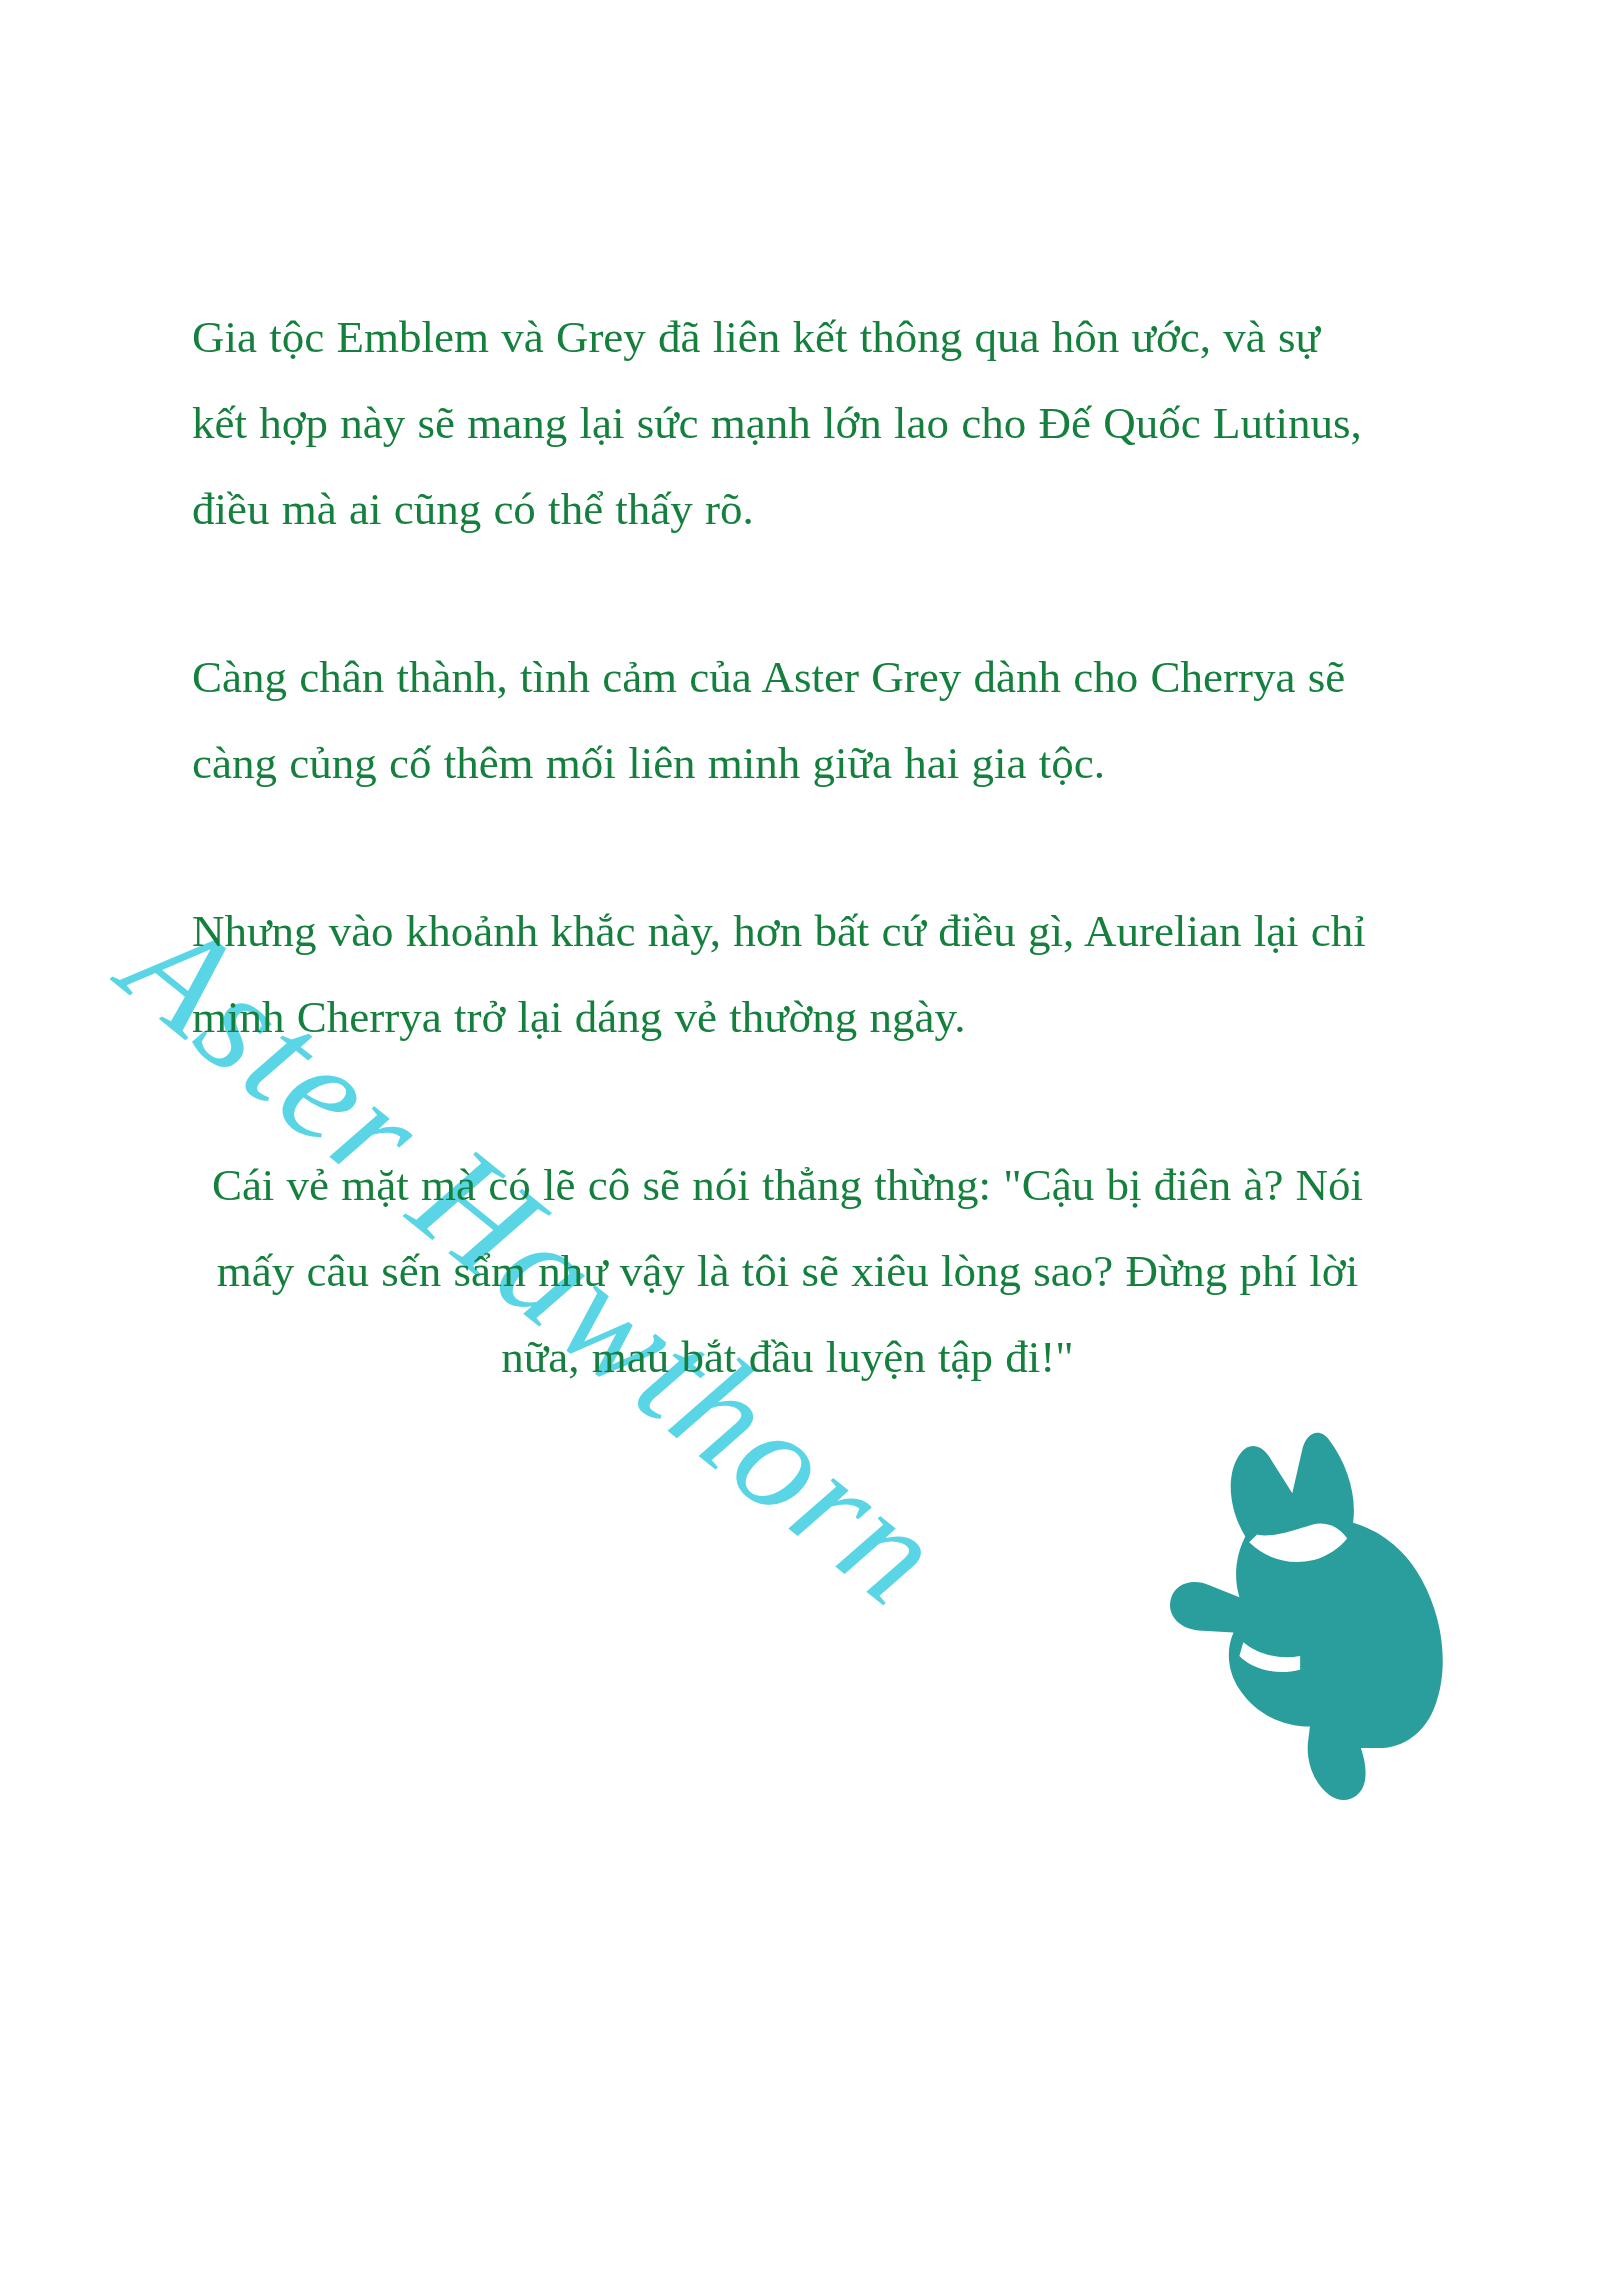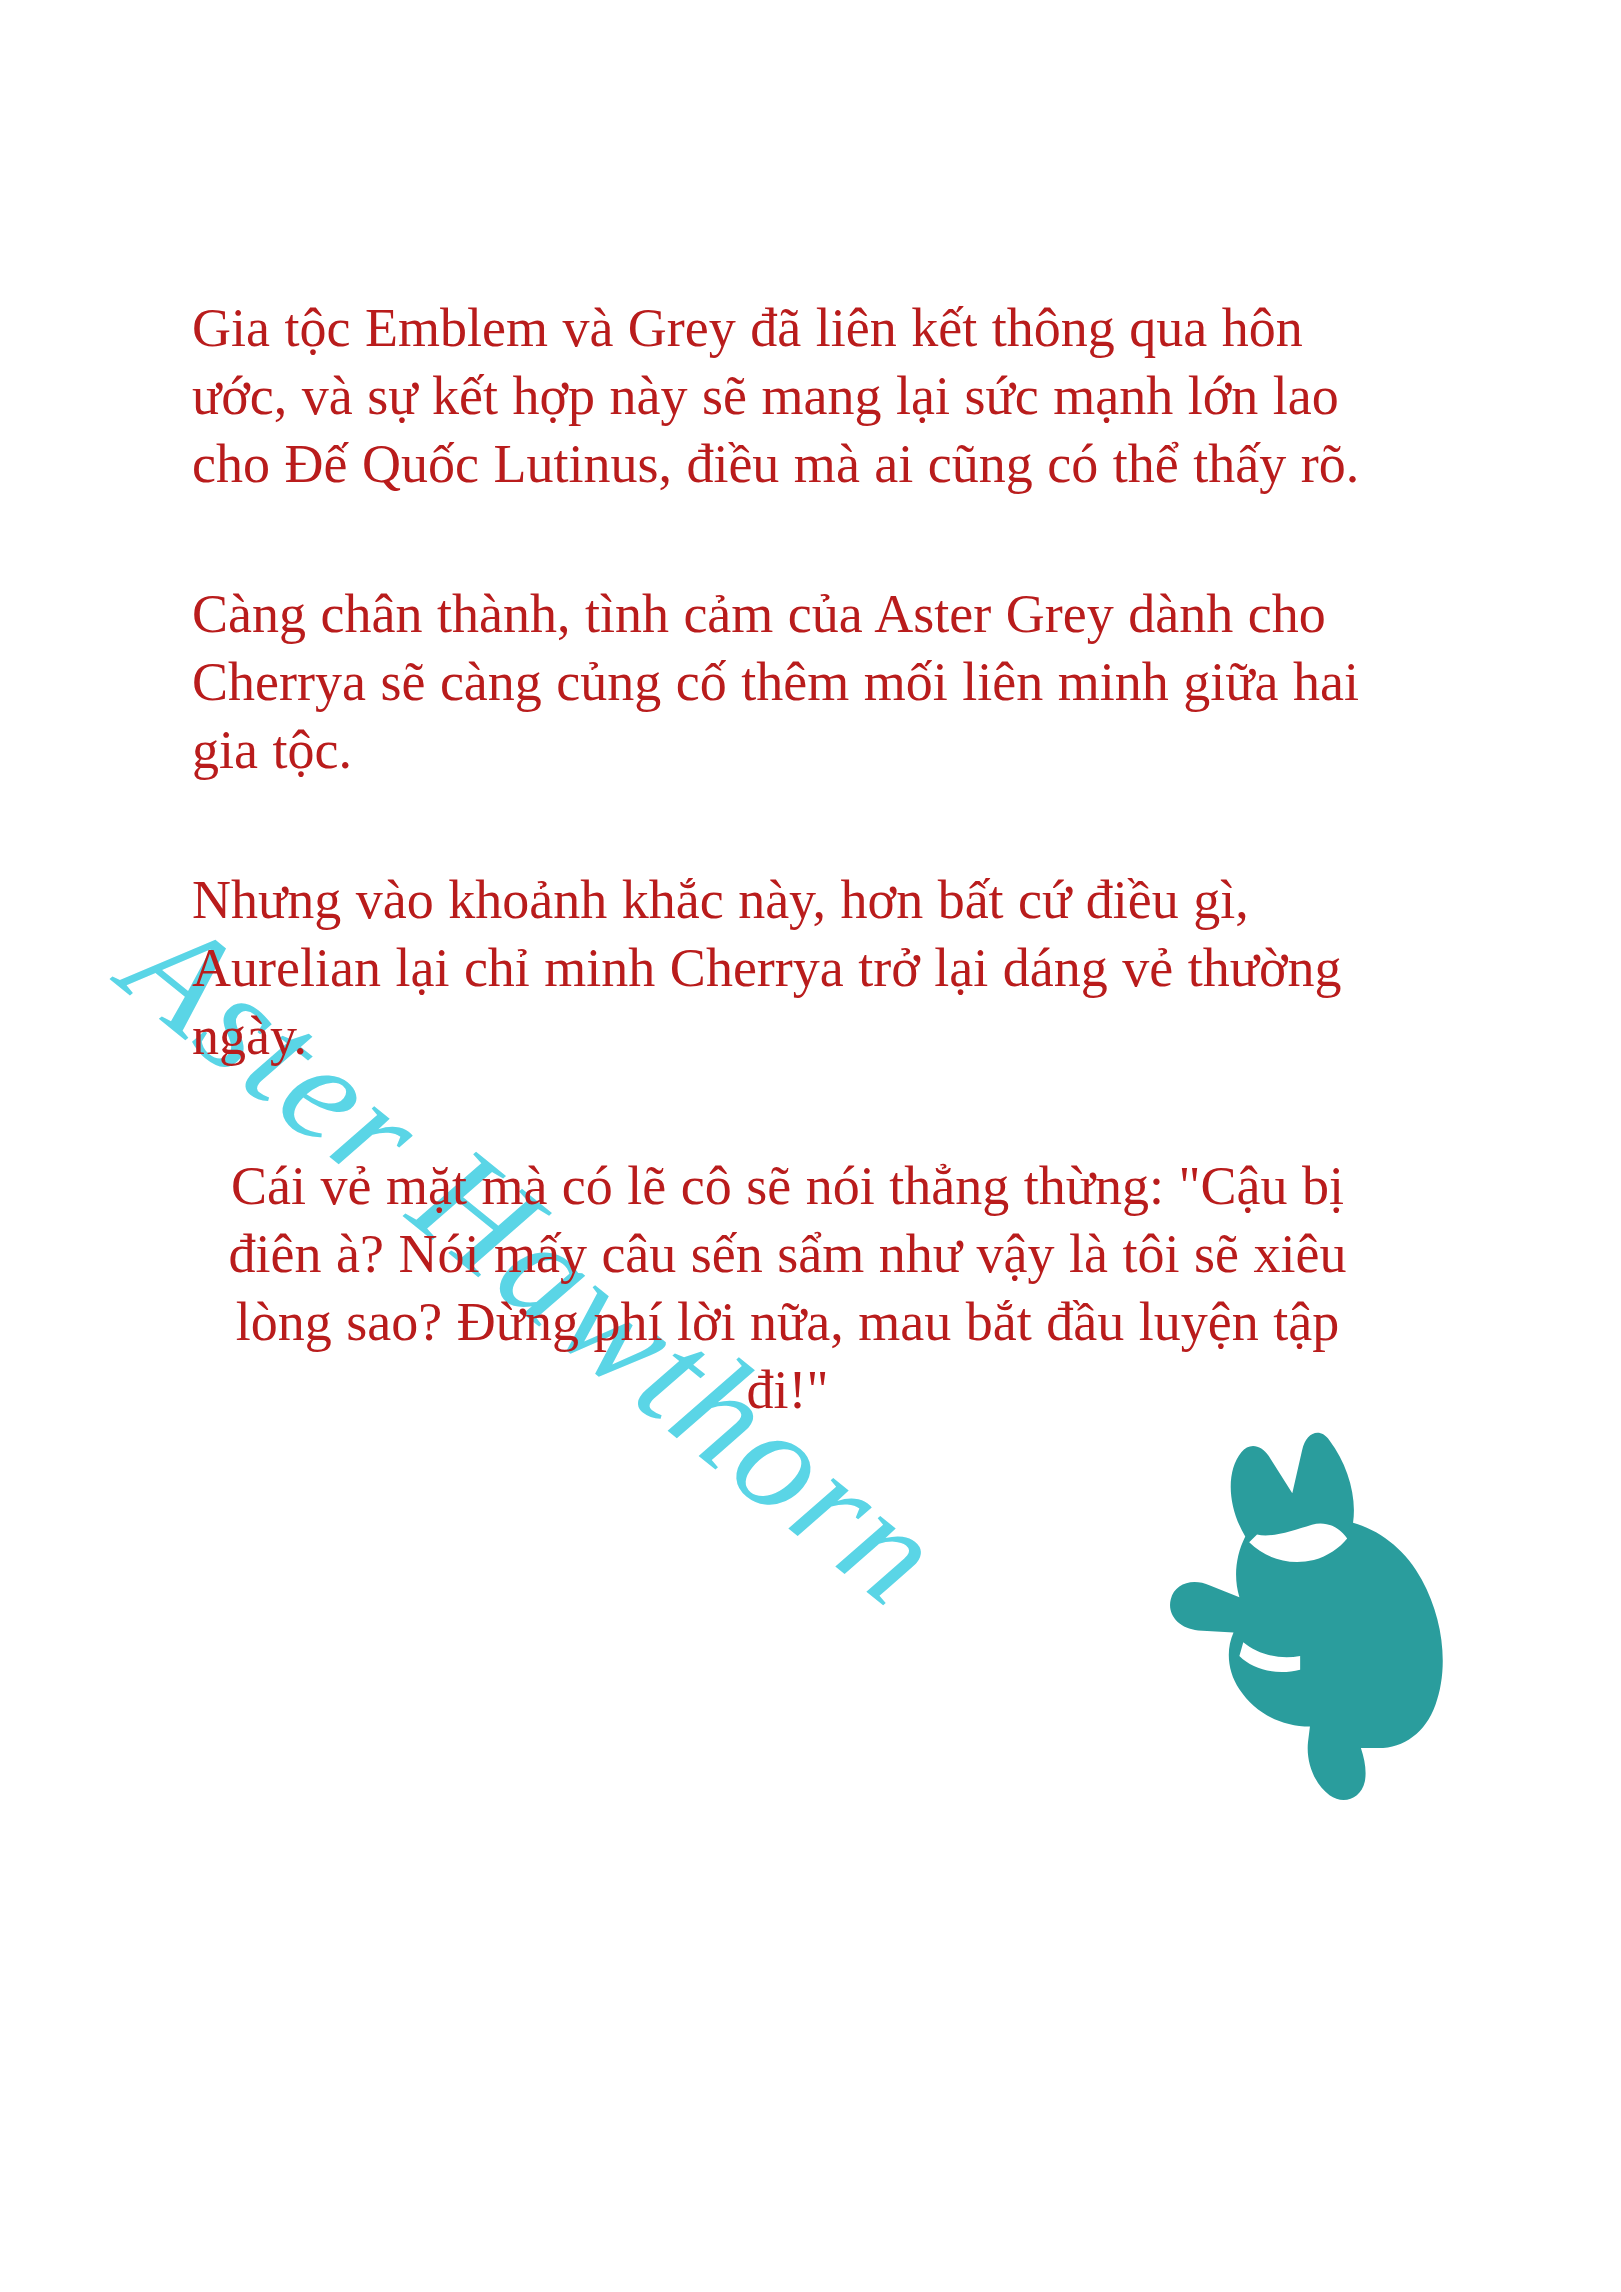--- a/index.html
+++ b/index.html
@@ -58,23 +58,23 @@
 
   
   #content {
     position: absolute;
     left: 192px;
     top: 294px;
     width: 1191px;
     z-index: 3;
   }
   .para {
-    font-size: 54px;
-    line-height: 68px;
-    color: #b91c1c;
+    font-size: 45px;
+    line-height: 86px;
+    color: #15803d;
     margin: 0 0 82px 0;
     text-align: left;
     white-space: pre-wrap;
     word-spacing: 1px;
   }
   .para:last-child { margin-bottom: 0; text-align: center; }
 </style>
 </head>
 <body>
 

